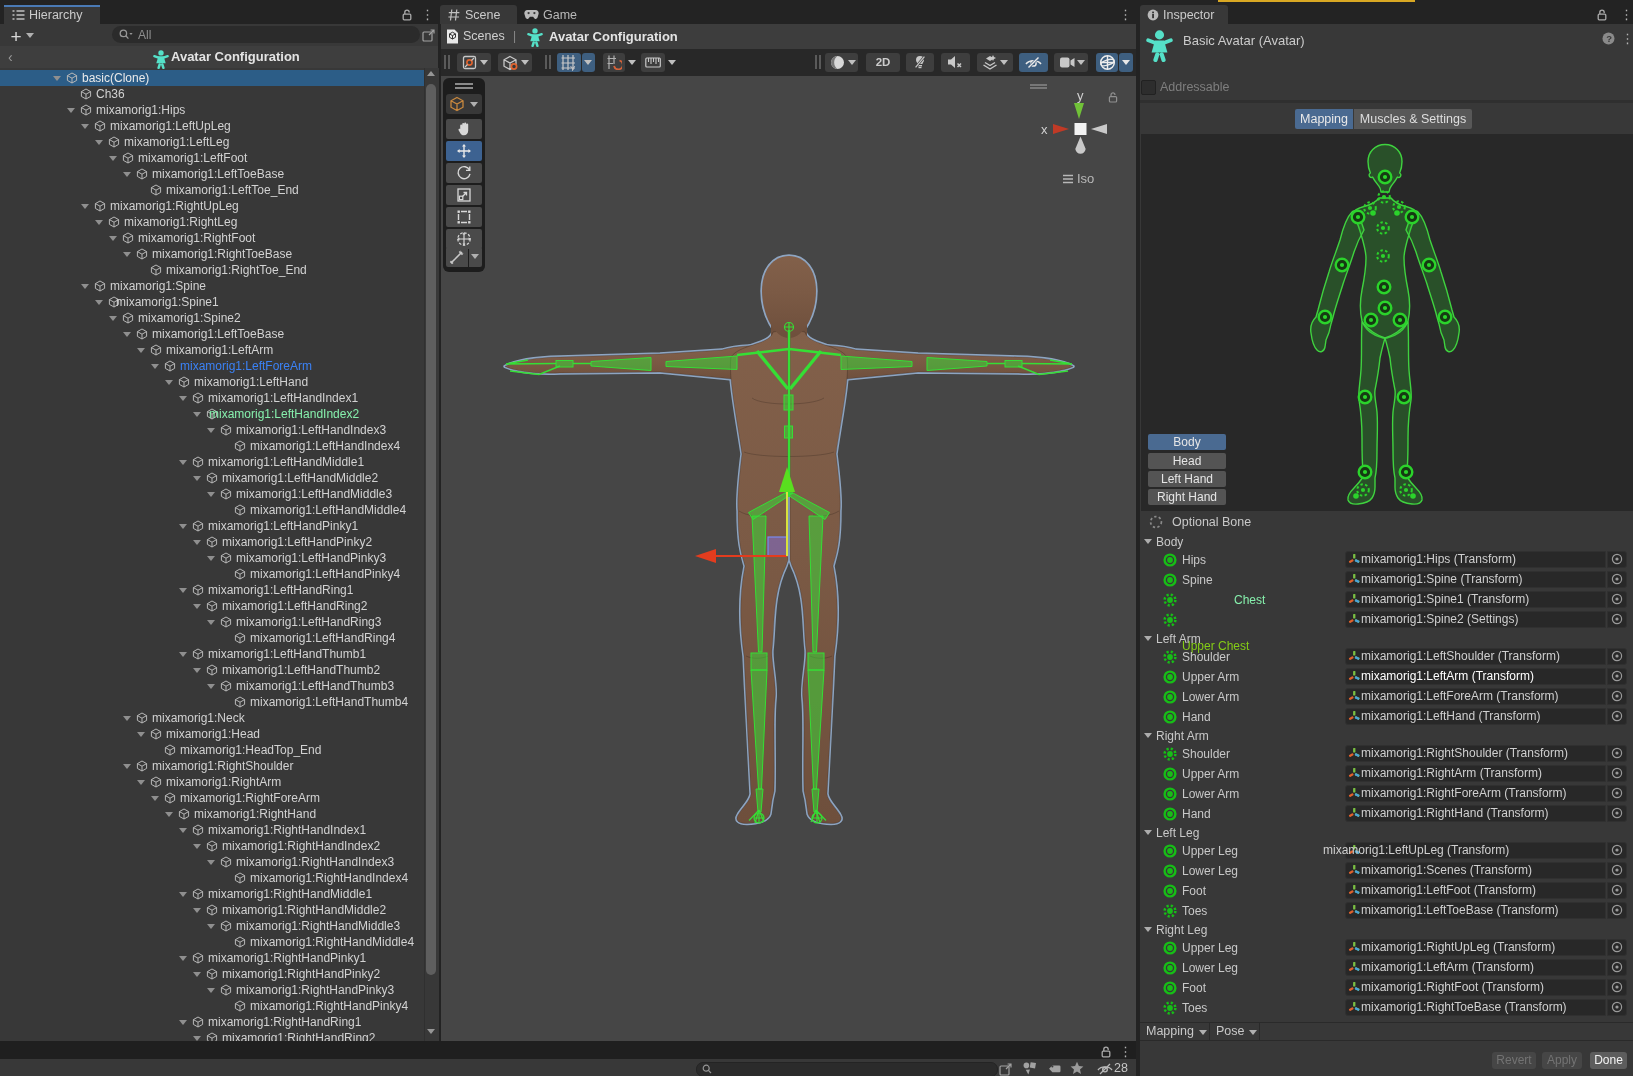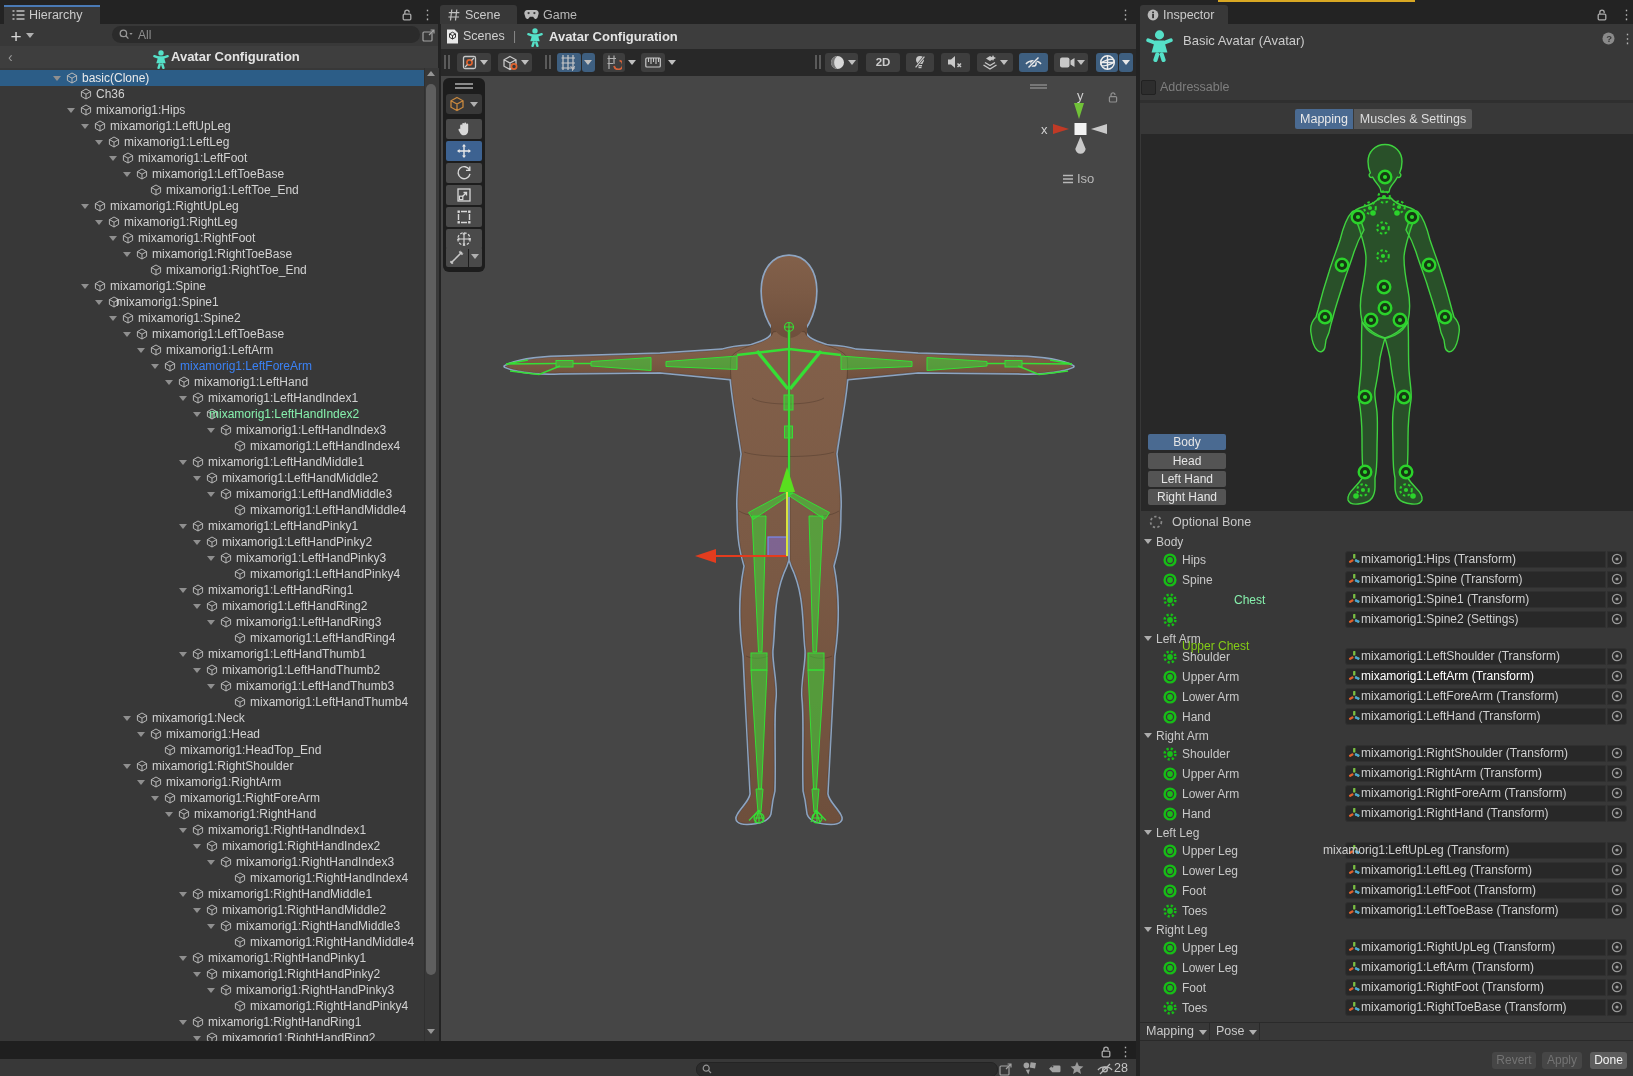--- a/index.html
+++ b/index.html
@@ -933,21 +933,21 @@
     <use href="#picker"></use>
   </svg>
 <svg class="a" style="left:1163px;top:864px" width="14" height="14" viewBox="0 0 14 14">
     <use href="#soliddot"></use>
   </svg>
 <div class="a" style="left:1182px;top:861px;height:20px;line-height:20px;color:#c8c8c8">Lower Leg</div>
 <div class="a" style="left:1345px;top:862px;width:261px;height:17px;background:#282828;border:1px solid #303030;border-radius:3px 0 0 3px;box-sizing:border-box"></div>
 <svg class="a" style="left:1348px;top:864px" width="13" height="13" viewBox="0 0 13 13">
     <use href="#txicon"></use>
   </svg>
-<div class="a" style="left:1361px;top:862px;height:17px;line-height:17px;color:#cfcfcf">mixamorig1:LeftLeg (Transform)</div>
+<div class="a" style="left:1361px;top:862px;height:17px;line-height:17px;color:#cfcfcf">mixamorig1:Scenes (Transform)</div>
 <div class="a" style="left:1607px;top:862px;width:20px;height:17px;background:#282828;border:1px solid #303030;border-radius:0 3px 3px 0;box-sizing:border-box"></div>
 <svg class="a" style="left:1611px;top:864px" width="12" height="12" viewBox="0 0 12 12">
     <use href="#picker"></use>
   </svg>
 <svg class="a" style="left:1163px;top:884px" width="14" height="14" viewBox="0 0 14 14">
     <use href="#soliddot"></use>
   </svg>
 <div class="a" style="left:1182px;top:881px;height:20px;line-height:20px;color:#c8c8c8">Foot</div>
 <div class="a" style="left:1345px;top:882px;width:261px;height:17px;background:#282828;border:1px solid #303030;border-radius:3px 0 0 3px;box-sizing:border-box"></div>
 <svg class="a" style="left:1348px;top:884px" width="13" height="13" viewBox="0 0 13 13">

